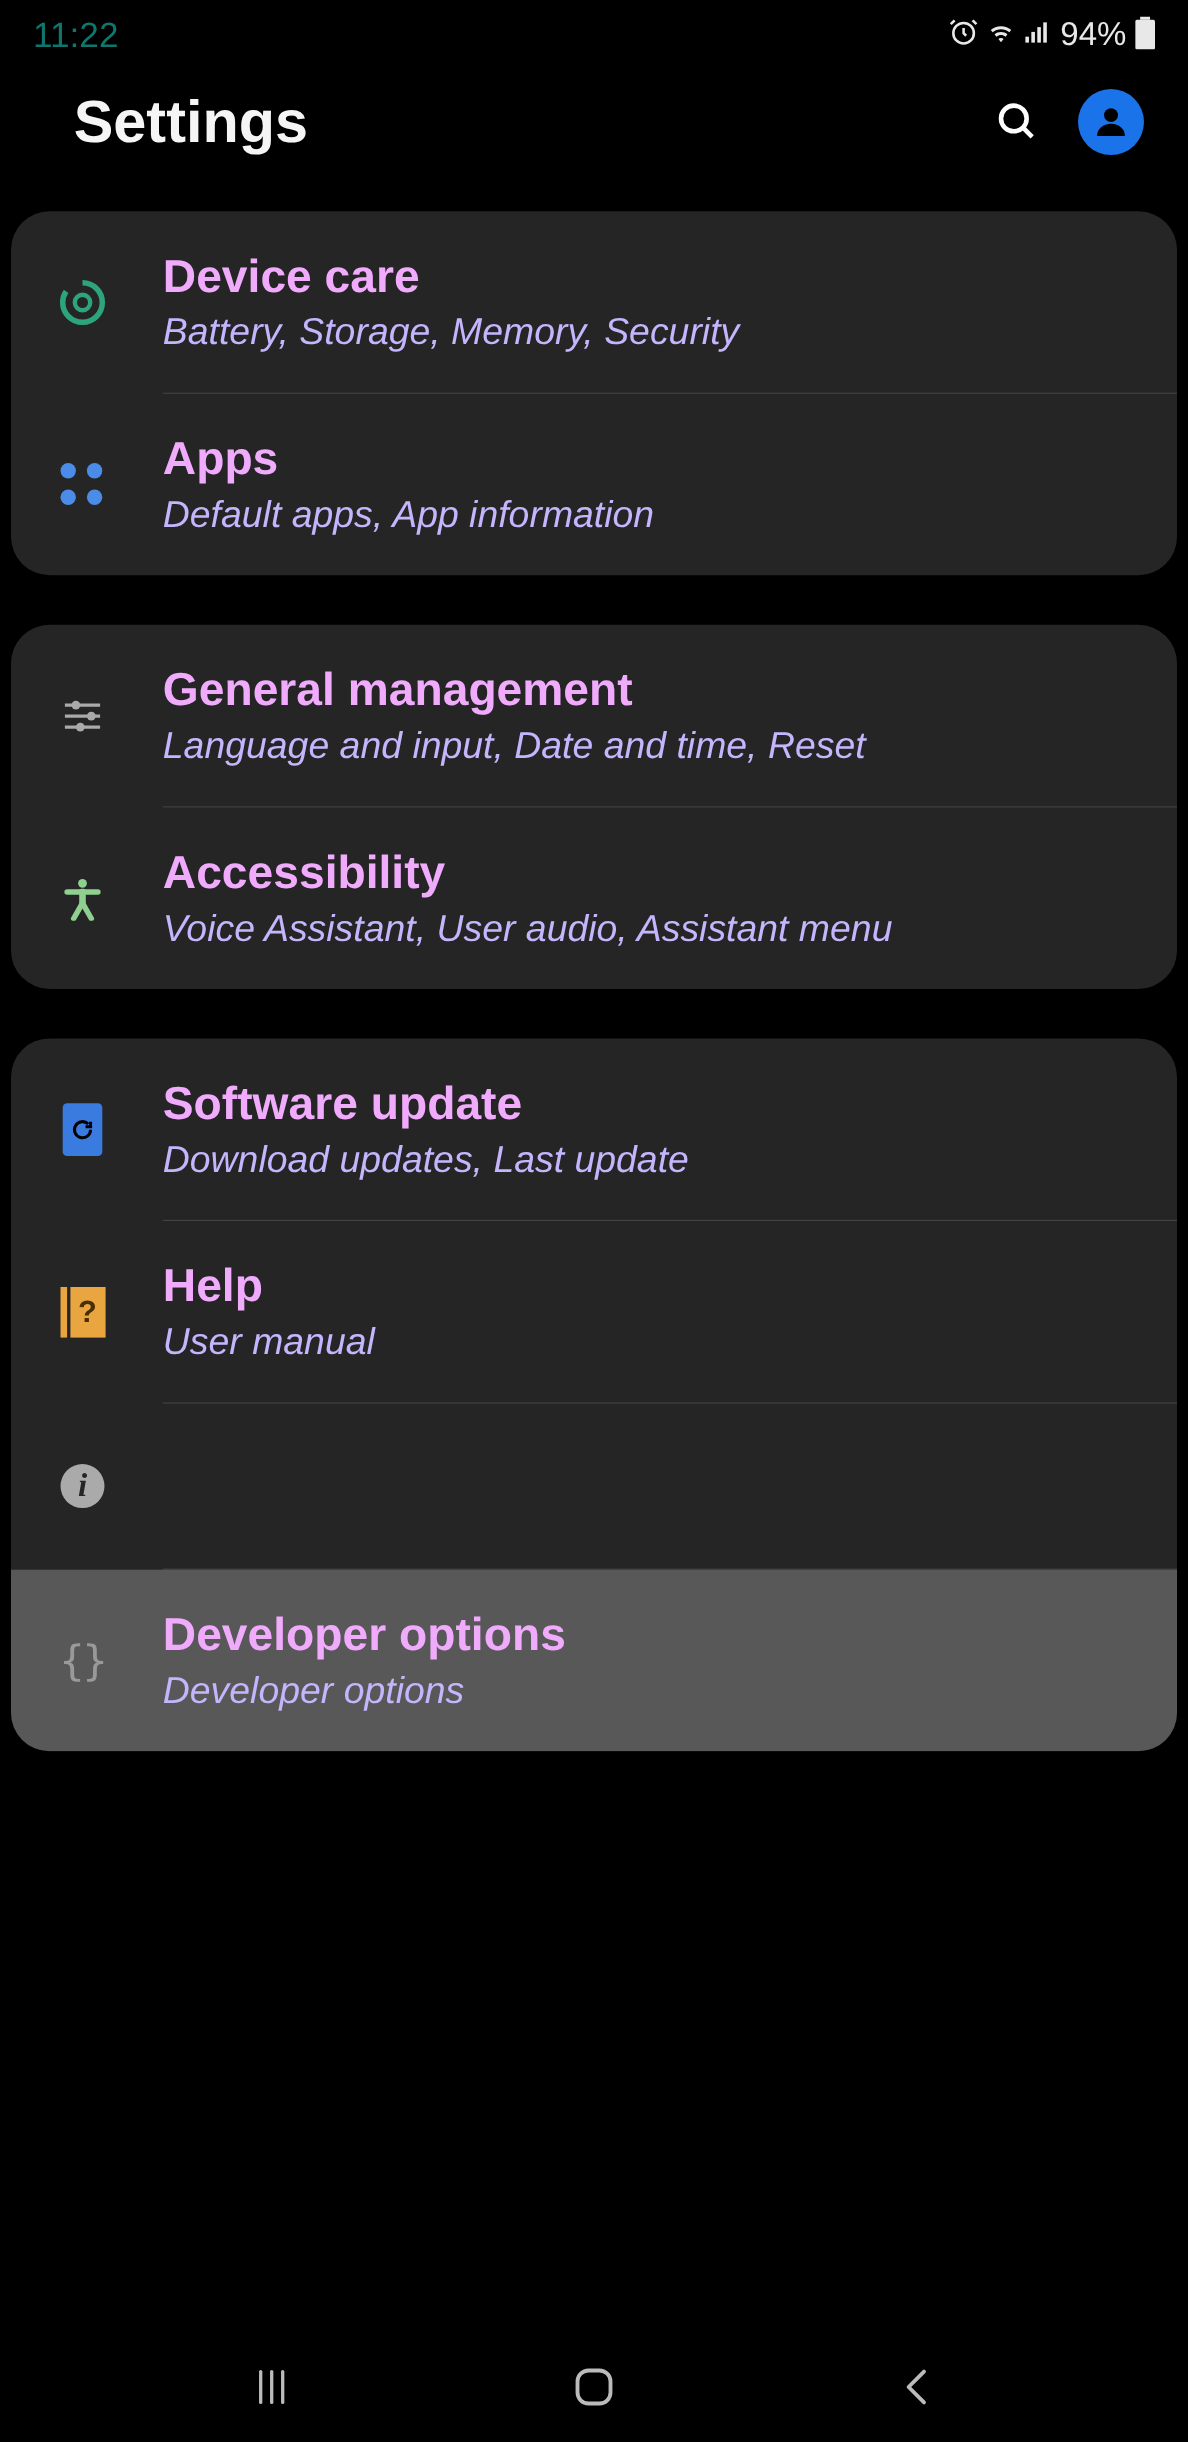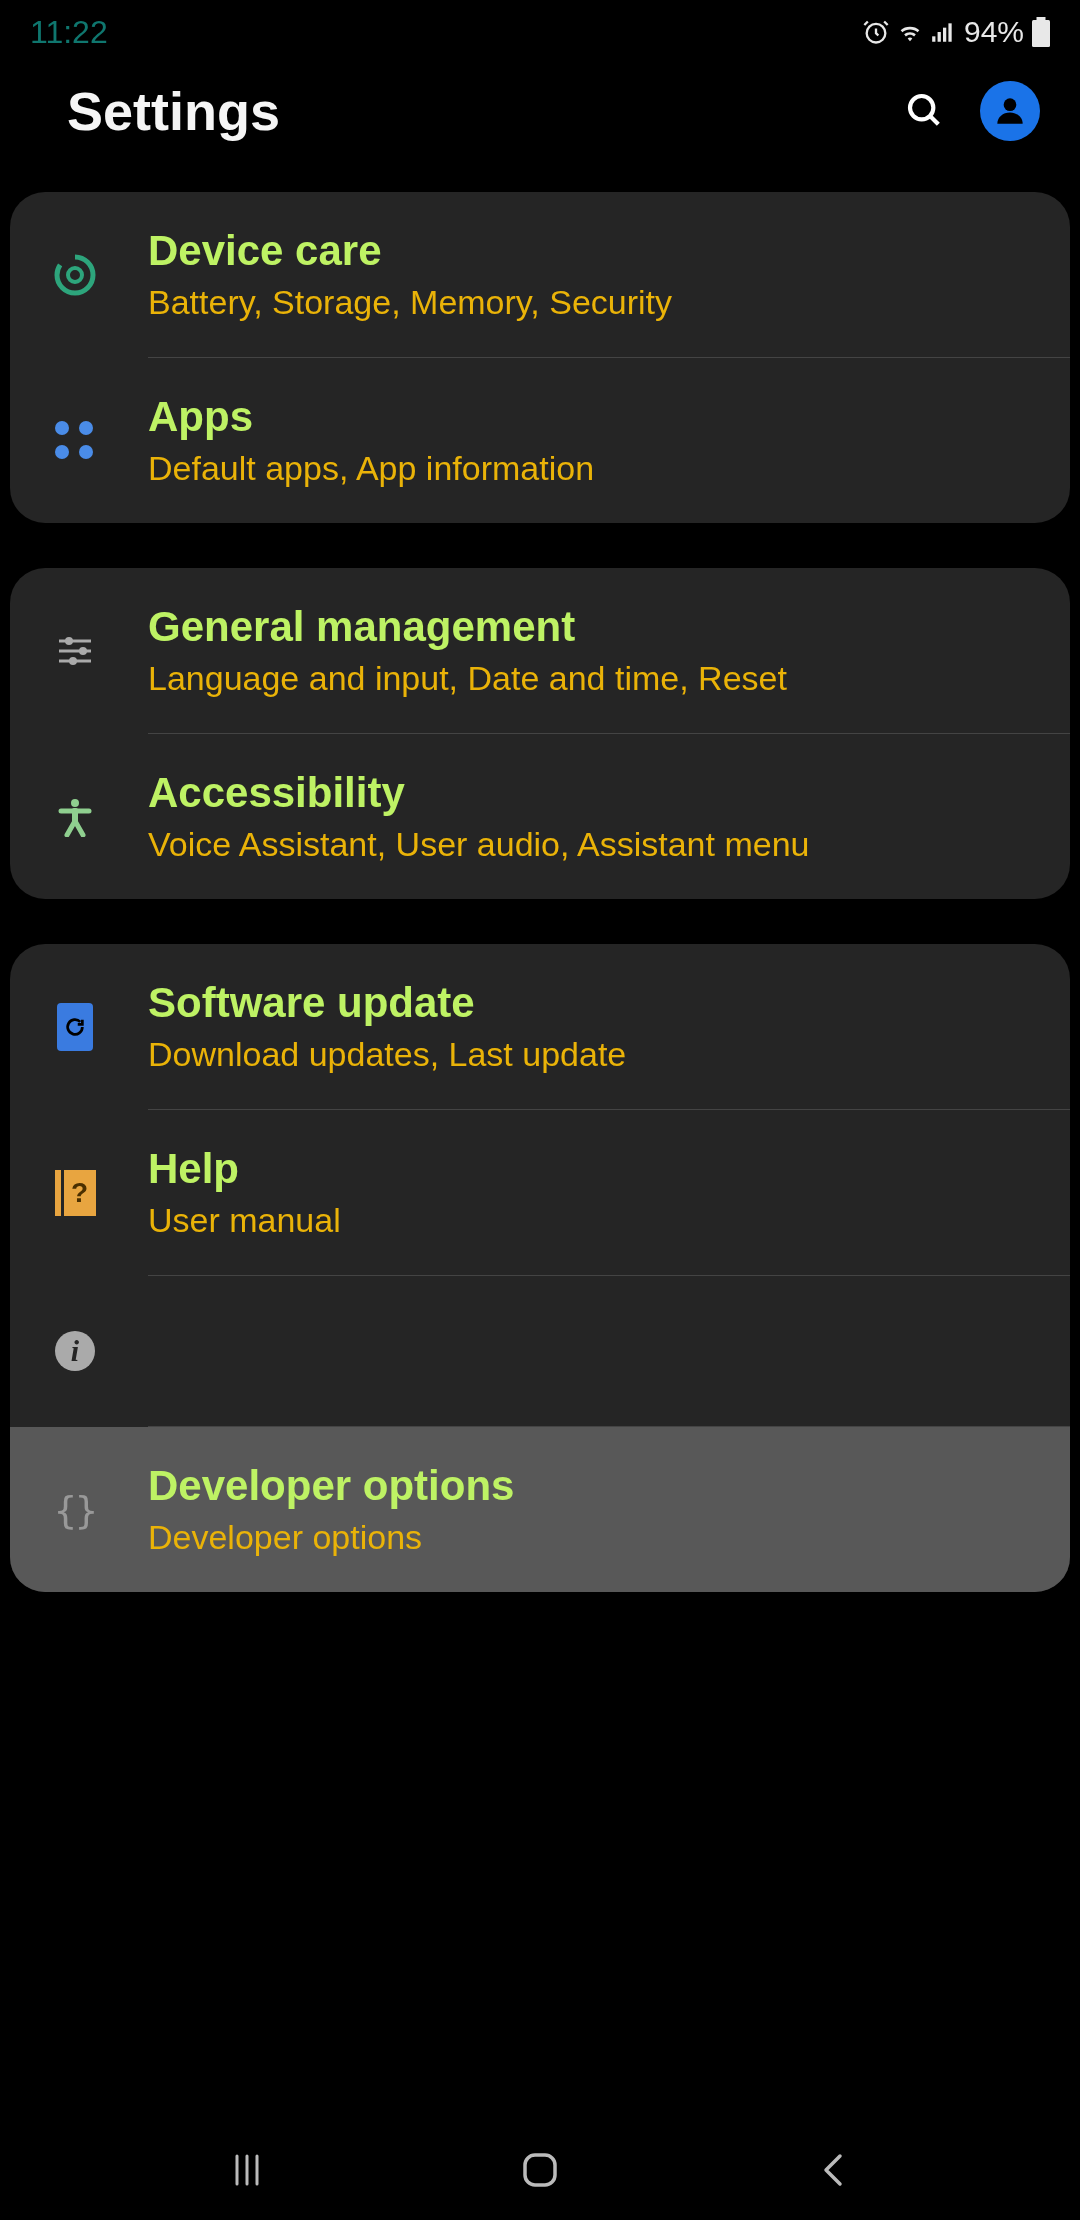--- a/index.html
+++ b/index.html
@@ -28,21 +28,21 @@
     }
     
     .status-left {
       font-size: 32px;
       font-weight: 400;
       color: #0f766e;
     }
     
     .status-right {
       display: flex;
-      align-items: center;
+      align-items: flex-start;
       gap: 8px;
       font-size: 30px;
       color: #e8e8e8;
     }
     
     .status-icons {
       display: flex;
       align-items: center;
       gap: 6px;
     }
@@ -117,27 +117,28 @@
       flex-shrink: 0;
     }
     
     .item-content {
       flex: 1;
     }
     
     .item-title {
       font-size: 42px;
       font-weight: bold;
-      color: #bef264;
+      color: #f0abfc;
       margin-bottom: 8px;
     }
     
     .item-subtitle {
       font-size: 34px;
-      color: #eab308;
+      color: #c4b5fd;
+      font-style: italic;
     }
     
     .divider {
       height: 1px;
       background: #444444;
       margin-left: 138px;
     }
     
     
     .nav-bar {

